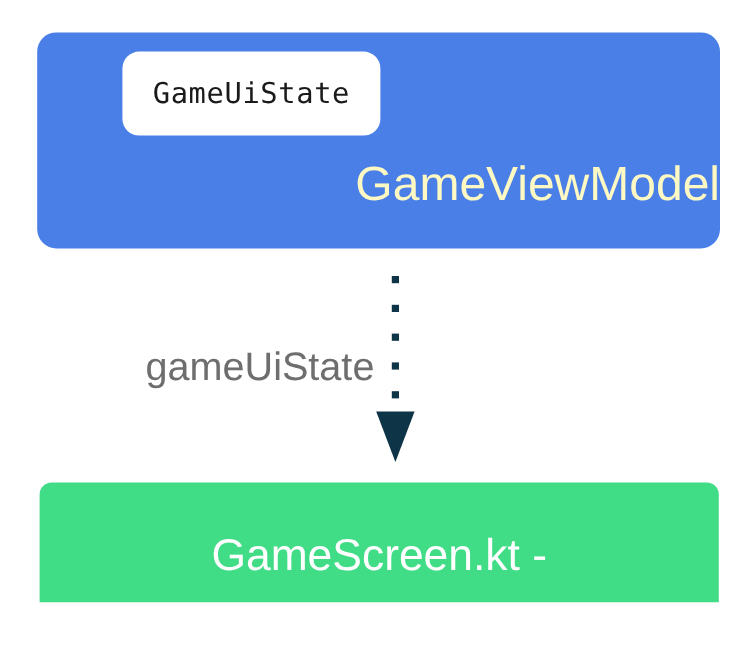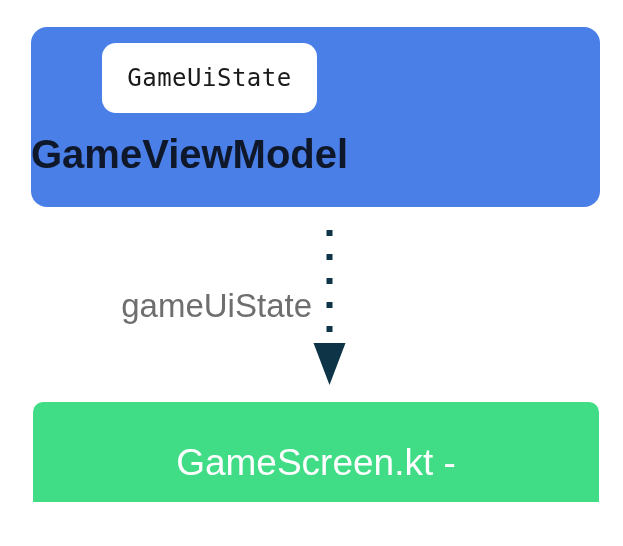--- a/index.html
+++ b/index.html
@@ -41,25 +41,25 @@
     font-size: 24px;
     color: #1a1a1a;
     letter-spacing: 0.5px;
     white-space: nowrap;
   }
   .vm-label {
     position: absolute;
     left: 0;
     right: 0;
     top: 103px;
-    text-align: left;
+    text-align: right;
     font-size: 40px;
     line-height: 48px;
-    font-weight: 700;
-    color: #0f172a;
+    font-weight: 400;
+    color: #fef9c3;
     white-space: nowrap;
   }
   .arrow-label {
     position: absolute;
     left: 40px;
     top: 286px;
     width: 272px;
     text-align: right;
     font-size: 33px;
     line-height: 40px;

